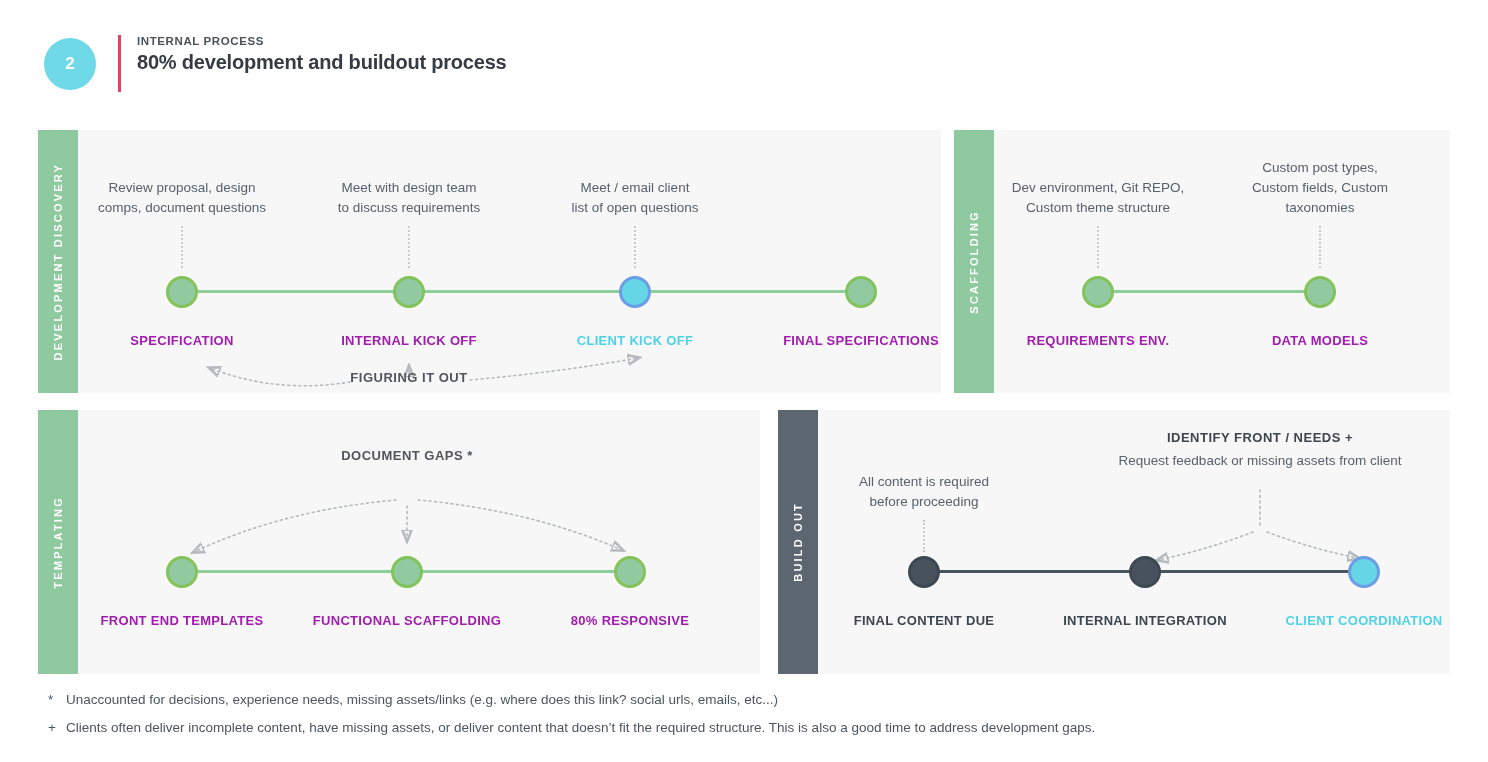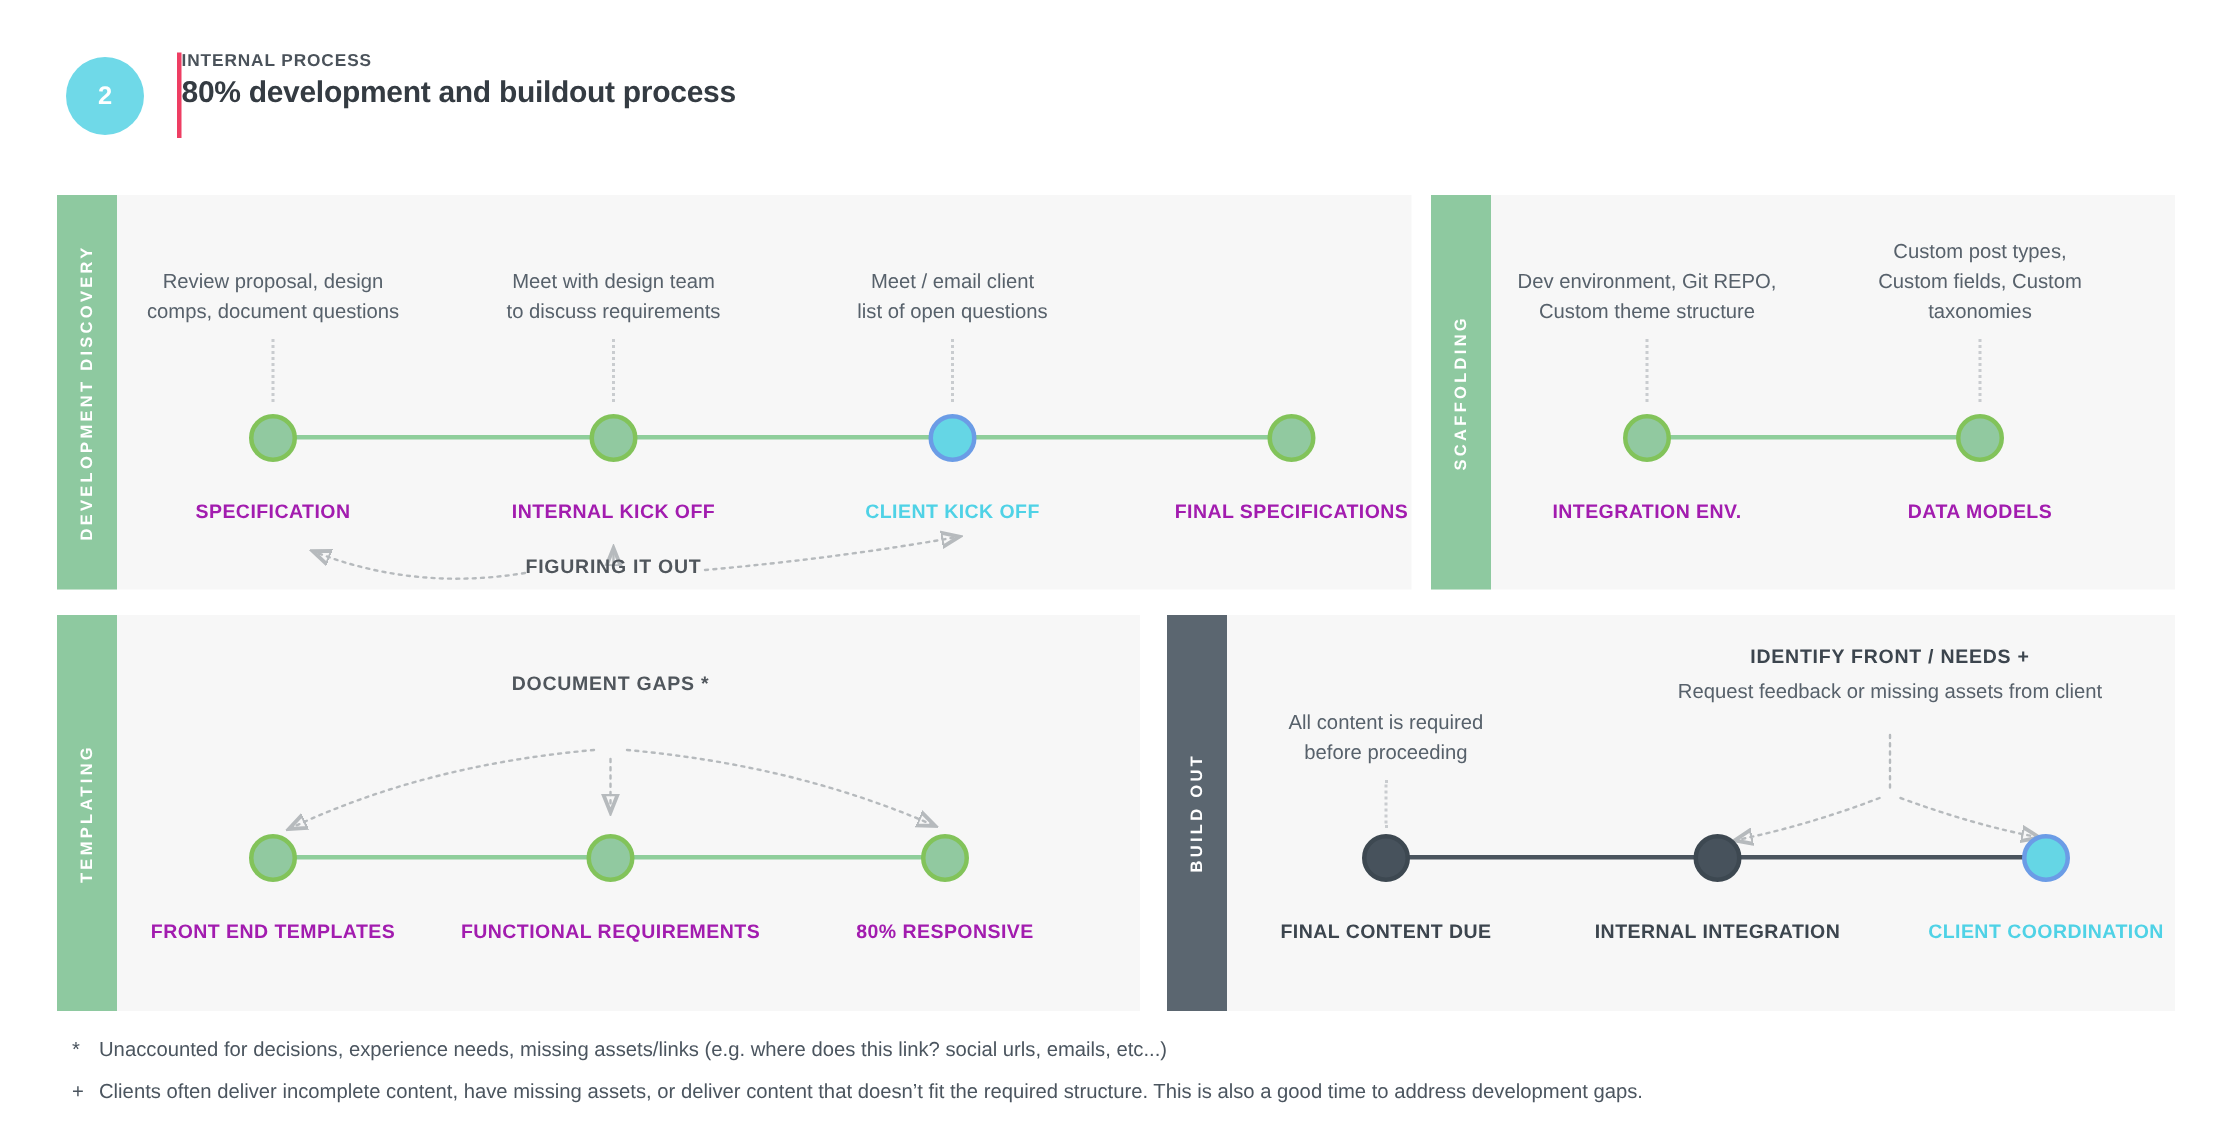--- a/index.html
+++ b/index.html
@@ -5,21 +5,21 @@
   * { margin:0; padding:0; box-sizing:border-box; }
   html,body { width:1488px; height:762px; background:#ffffff; overflow:hidden;
               font-family:"Liberation Sans","DejaVu Sans",sans-serif; }
 
   
   .header { position:absolute; left:44px; top:32px; display:flex; }
   .step-circle { width:52px; height:52px; margin-top:6px; border-radius:50%;
                  background:#6fd9e8; color:#fff; font-weight:bold; font-size:17px;
                  display:flex; align-items:center; justify-content:center; }
   .header-rule { width:3px; height:57px; background:#ee3e63; margin-left:22px; margin-top:3px; }
-  .header-text { padding-top:3px; }
+  .header-text { margin-left:16px; padding-top:3px; }
   .eyebrow { font-size:11.5px; font-weight:bold; letter-spacing:0.6px; color:#4a525a; }
   .title   { font-size:20px; font-weight:600; color:#343b42; margin-top:4px; letter-spacing:-0.2px; }
 
   
   .panel { position:absolute; background:#f7f7f7; display:flex; }
   #panel-discovery   { left:38px;  top:130px; width:903px; height:263px; }
   #panel-scaffolding { left:954px; top:130px; width:496px; height:263px; }
   #panel-templating  { left:38px;  top:410px; width:722px; height:264px; }
   #panel-buildout    { left:778px; top:410px; width:672px; height:264px; }
 
@@ -134,21 +134,21 @@
     <div class="sidebar-label">SCAFFOLDING</div>
   </div>
   <div class="content">
     <div class="tl-line green" style="left:104px; width:222px;"></div>
 
     <div class="node" style="left:104px;">
       <div class="note">Dev environment, Git REPO,
 Custom theme structure</div>
       <div class="dot-line"></div>
       <div class="circle green"></div>
-      <div class="nlabel green">INTEGRATION ENV.</div>
+      <div class="nlabel green">REQUIREMENTS ENV.</div>
     </div>
     <div class="node" style="left:326px;">
       <div class="note tall">Custom post types,
 Custom fields, Custom
 taxonomies</div>
       <div class="dot-line"></div>
       <div class="circle green"></div>
       <div class="nlabel green">DATA MODELS</div>
     </div>
   </div>
@@ -170,21 +170,21 @@
       <path class="dashed" d="M329,96 L329,130" marker-end="url(#m3)"></path>
     </svg>
     <div class="tl-line green" style="left:104px; width:448px;"></div>
 
     <div class="node" style="left:104px;">
       <div class="circle green"></div>
       <div class="nlabel green">FRONT END TEMPLATES</div>
     </div>
     <div class="node" style="left:329px;">
       <div class="circle green"></div>
-      <div class="nlabel green">FUNCTIONAL REQUIREMENTS</div>
+      <div class="nlabel green">FUNCTIONAL SCAFFOLDING</div>
     </div>
     <div class="node" style="left:552px;">
       <div class="circle green"></div>
       <div class="nlabel green">80% RESPONSIVE</div>
     </div>
 
     <div class="callout" style="left:329px; top:38px;">DOCUMENT GAPS *</div>
   </div>
 </div>
 

